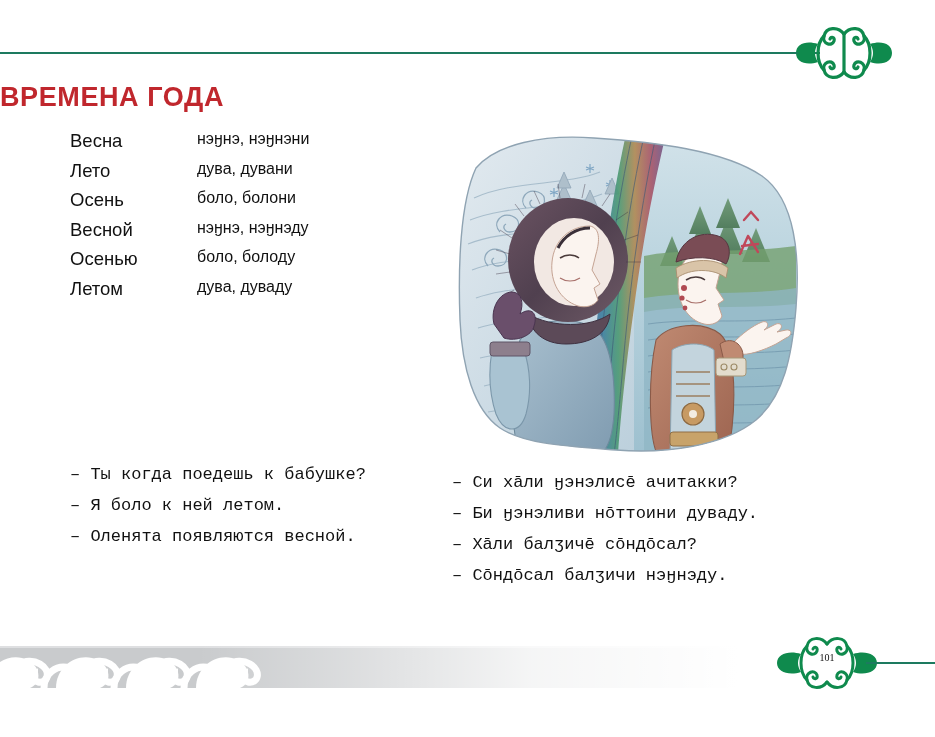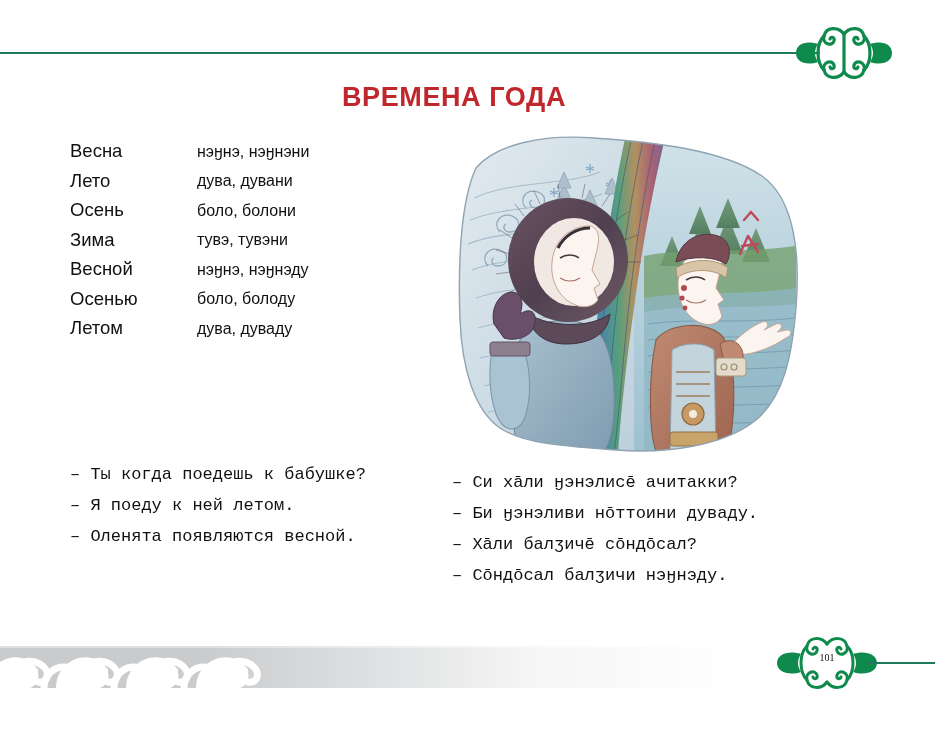--- a/index.html
+++ b/index.html
@@ -33,39 +33,38 @@
     height: 62px;
   }
   .ornament-top svg, .ornament-bottom svg { display:block; }
 
   
   .page-title {
     position: absolute;
     left: 0;
     top: 82px;
     width: 820px;
-    text-align: center;
+    text-align: left;
     font-size: 27px;
     font-weight: bold;
     letter-spacing: 0.6px;
     color: #c0272d;
     font-family: "Liberation Sans", "DejaVu Sans", sans-serif;
-    padding-left: 44px;
   }
 
   
   .vocab {
     position: absolute;
     left: 70px;
     top: 131px;
     width: 320px;
   }
   .vocab-row {
     display: flex;
-    align-items: flex-end;
+    align-items: flex-start;
     height: 29.5px;
   }
   .vocab-ru {
     width: 127px;
     flex: 0 0 127px;
     font-size: 18.5px;
     color: #111;
     line-height: 1.05;
   }
   .vocab-ev {
@@ -176,24 +175,20 @@
   </div>
   <div class="vocab-row">
     <span class="vocab-ru">Лето</span>
     <span class="vocab-ev">дува, дувани</span>
   </div>
   <div class="vocab-row">
     <span class="vocab-ru">Осень</span>
     <span class="vocab-ev">боло, болони</span>
   </div>
   <div class="vocab-row">
-    <span class="vocab-ru">Зима</span>
-    <span class="vocab-ev">тувэ, тувэни</span>
-  </div>
-  <div class="vocab-row">
     <span class="vocab-ru">Весной</span>
     <span class="vocab-ev">нэӈнэ, нэӈнэду</span>
   </div>
   <div class="vocab-row">
     <span class="vocab-ru">Осенью</span>
     <span class="vocab-ev">боло, болоду</span>
   </div>
   <div class="vocab-row">
     <span class="vocab-ru">Летом</span>
     <span class="vocab-ev">дува, дуваду</span>
@@ -383,21 +378,21 @@
 
     <path d="M72 40 C92 16, 140 6, 190 10 C250 14, 320 22, 358 48
              C392 72, 396 130, 392 180 C388 228, 380 268, 352 292
              C320 318, 262 326, 212 322 C160 318, 120 316, 96 300
              C70 282, 58 240, 56 192 C54 140, 56 74, 72 40 Z" fill="none" stroke="#8fa3b2" stroke-width="1.4"></path>
   </svg>
 </div>
 
 <div class="dialogue left">
   <div>– Ты когда поедешь к бабушке?</div>
-  <div>– Я поеду к ней летом.</div>
+  <div>– Я боло к ней летом.</div>
   <div>– Оленята появляются весной.</div>
 </div>
 
 <div class="dialogue right">
   <div>– Си хāли ӈэнэлисē ачитакки?</div>
   <div>– Би ӈэнэливи нōттоини дуваду.</div>
   <div>– Хāли балӡичē сōндōсал?</div>
   <div>– Сōндōсал балӡичи нэӈнэду.</div>
 </div>
 

